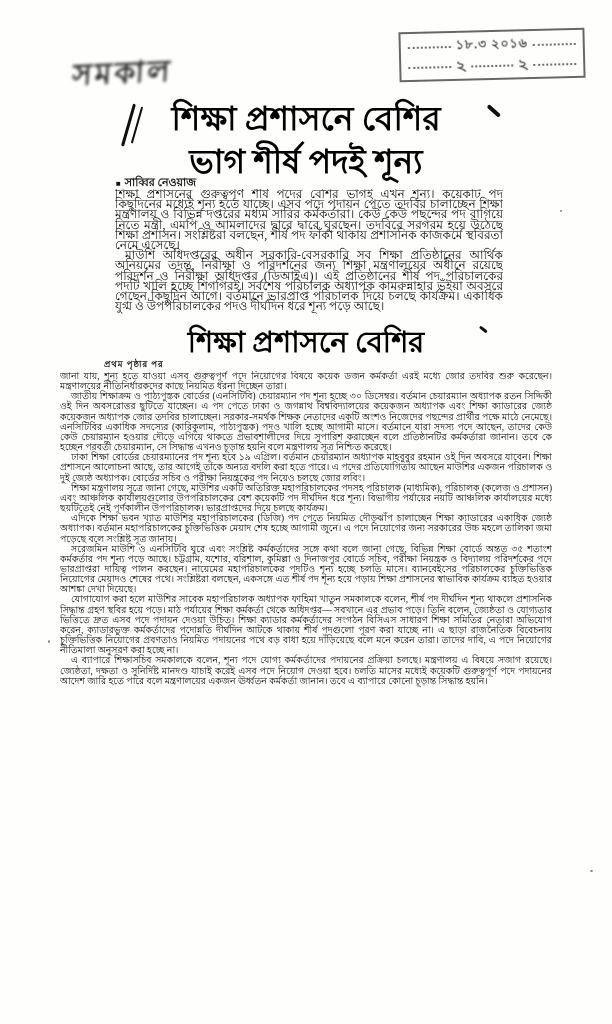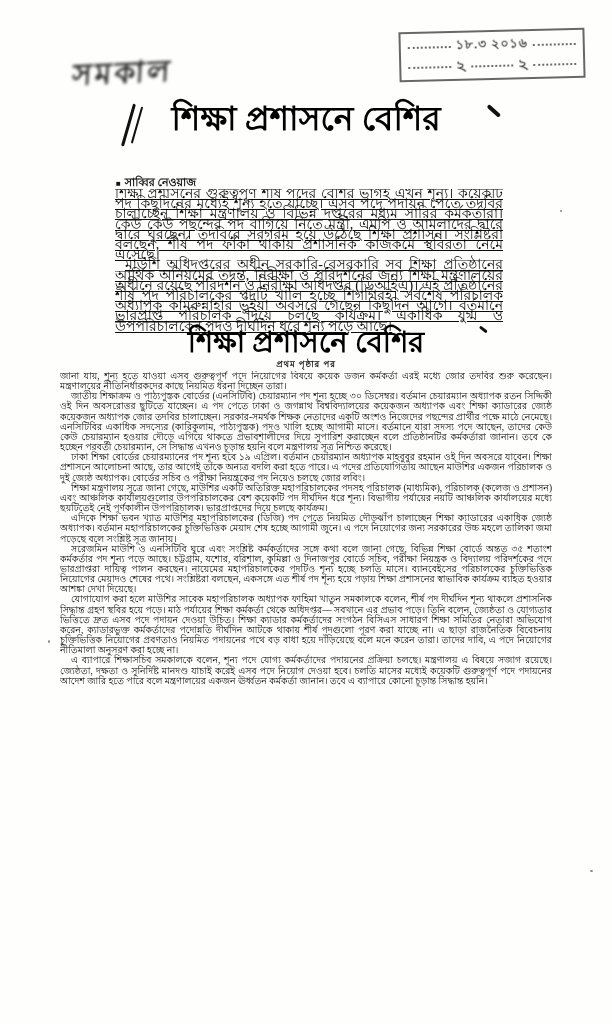--- a/index.html
+++ b/index.html
@@ -43,34 +43,34 @@
     position:absolute;left:116px;top:174px;font-size:11px;font-weight:700;
     display:flex;align-items:center;gap:4px;filter:blur(.2px);
   }
   .byline .sq{font-size:8px;line-height:8px;}
   
   .col{
     position:absolute;text-align:justify;color:#181818;
     overflow:hidden;filter:blur(.3px) contrast(1.12);
   }
   .col p{margin:0;padding:0;}
-  #lead-col{left:115px;top:189px;width:388px;height:144px;font-size:14px;line-height:10.2px;text-decoration:underline;}
+  #lead-col{left:115px;top:189px;width:388px;height:144px;font-size:12px;line-height:10.2px;}
   #lead-col p + p{text-indent:10px;}
   #body-col{left:60px;top:371px;width:492px;height:646px;font-size:9.3px;line-height:10.15px;}
   #body-col p{text-indent:11px;}
   #body-col p:first-child{text-indent:0;}
   .jump-marker{font-weight:700;white-space:nowrap;}
   
   .jump-head{
     position:absolute;left:104px;top:326px;width:404px;text-align:center;
     font-size:29px;line-height:32px;font-weight:700;color:#0b0b0b;
     filter:blur(.25px) contrast(1.15);
   }
   .cont-note{
-    position:absolute;left:104px;top:358px;width:404px;text-align:center;
+    position:absolute;left:104px;top:358px;width:404px;
     font-size:8.5px;font-weight:700;letter-spacing:1px;filter:blur(.2px);
   }
   
   .speck{position:absolute;background:rgba(20,20,20,.5);border-radius:50%;}
 </style>
 </head>
 <body>
 
 <div id="canvas">
 
@@ -91,20 +91,21 @@
     </div>
   </div>
 
   <div class="pen" id="pen-slash-a"></div>
   <div class="pen" id="pen-slash-b"></div>
   <div class="pen" id="pen-tick-right"></div>
   <div class="pen" id="pen-tick-jump"></div>
 
   <div class="headline">
     <div>শিক্ষা প্রশাসনে বেশির</div>
+    <div>ভাগ শীর্ষ পদই শূন্য</div>
   </div>
 
   <div class="byline">
     <span class="sq">■</span>
     <span>সাব্বির নেওয়াজ</span>
   </div>
 
   <div class="col" id="lead-col">
     <p>শিক্ষা প্রশাসনের গুরুত্বপূর্ণ শীর্ষ পদের বেশির ভাগই এখন শূন্য। কয়েকটি পদ কিছুদিনের মধ্যেই শূন্য হতে যাচ্ছে। এসব পদে পদায়ন পেতে তদবির চালাচ্ছেন শিক্ষা মন্ত্রণালয় ও বিভিন্ন দপ্তরের মধ্যম সারির কর্মকর্তারা। কেউ কেউ পছন্দের পদ বাগিয়ে নিতে মন্ত্রী, এমপি ও আমলাদের দ্বারে দ্বারে ঘুরছেন। তদবিরে সরগরম হয়ে উঠেছে শিক্ষা প্রশাসন। সংশ্লিষ্টরা বলছেন, শীর্ষ পদ ফাঁকা থাকায় প্রশাসনিক কাজকর্মে স্থবিরতা নেমে এসেছে।</p>
     <p>মাউশি অধিদপ্তরের অধীন সরকারি-বেসরকারি সব শিক্ষা প্রতিষ্ঠানের আর্থিক অনিয়মের তদন্ত, নিরীক্ষা ও পরিদর্শনের জন্য শিক্ষা মন্ত্রণালয়ের অধীনে রয়েছে পরিদর্শন ও নিরীক্ষা অধিদপ্তর (ডিআইএ)। এই প্রতিষ্ঠানের শীর্ষ পদ পরিচালকের পদটি খালি হচ্ছে শিগগিরই। সর্বশেষ পরিচালক অধ্যাপক কামরুন্নাহার ভূঁইয়া অবসরে গেছেন কিছুদিন আগে। বর্তমানে ভারপ্রাপ্ত পরিচালক দিয়ে চলছে কার্যক্রম। একাধিক যুগ্ম ও উপপরিচালকের পদও দীর্ঘদিন ধরে শূন্য পড়ে আছে।</p>

